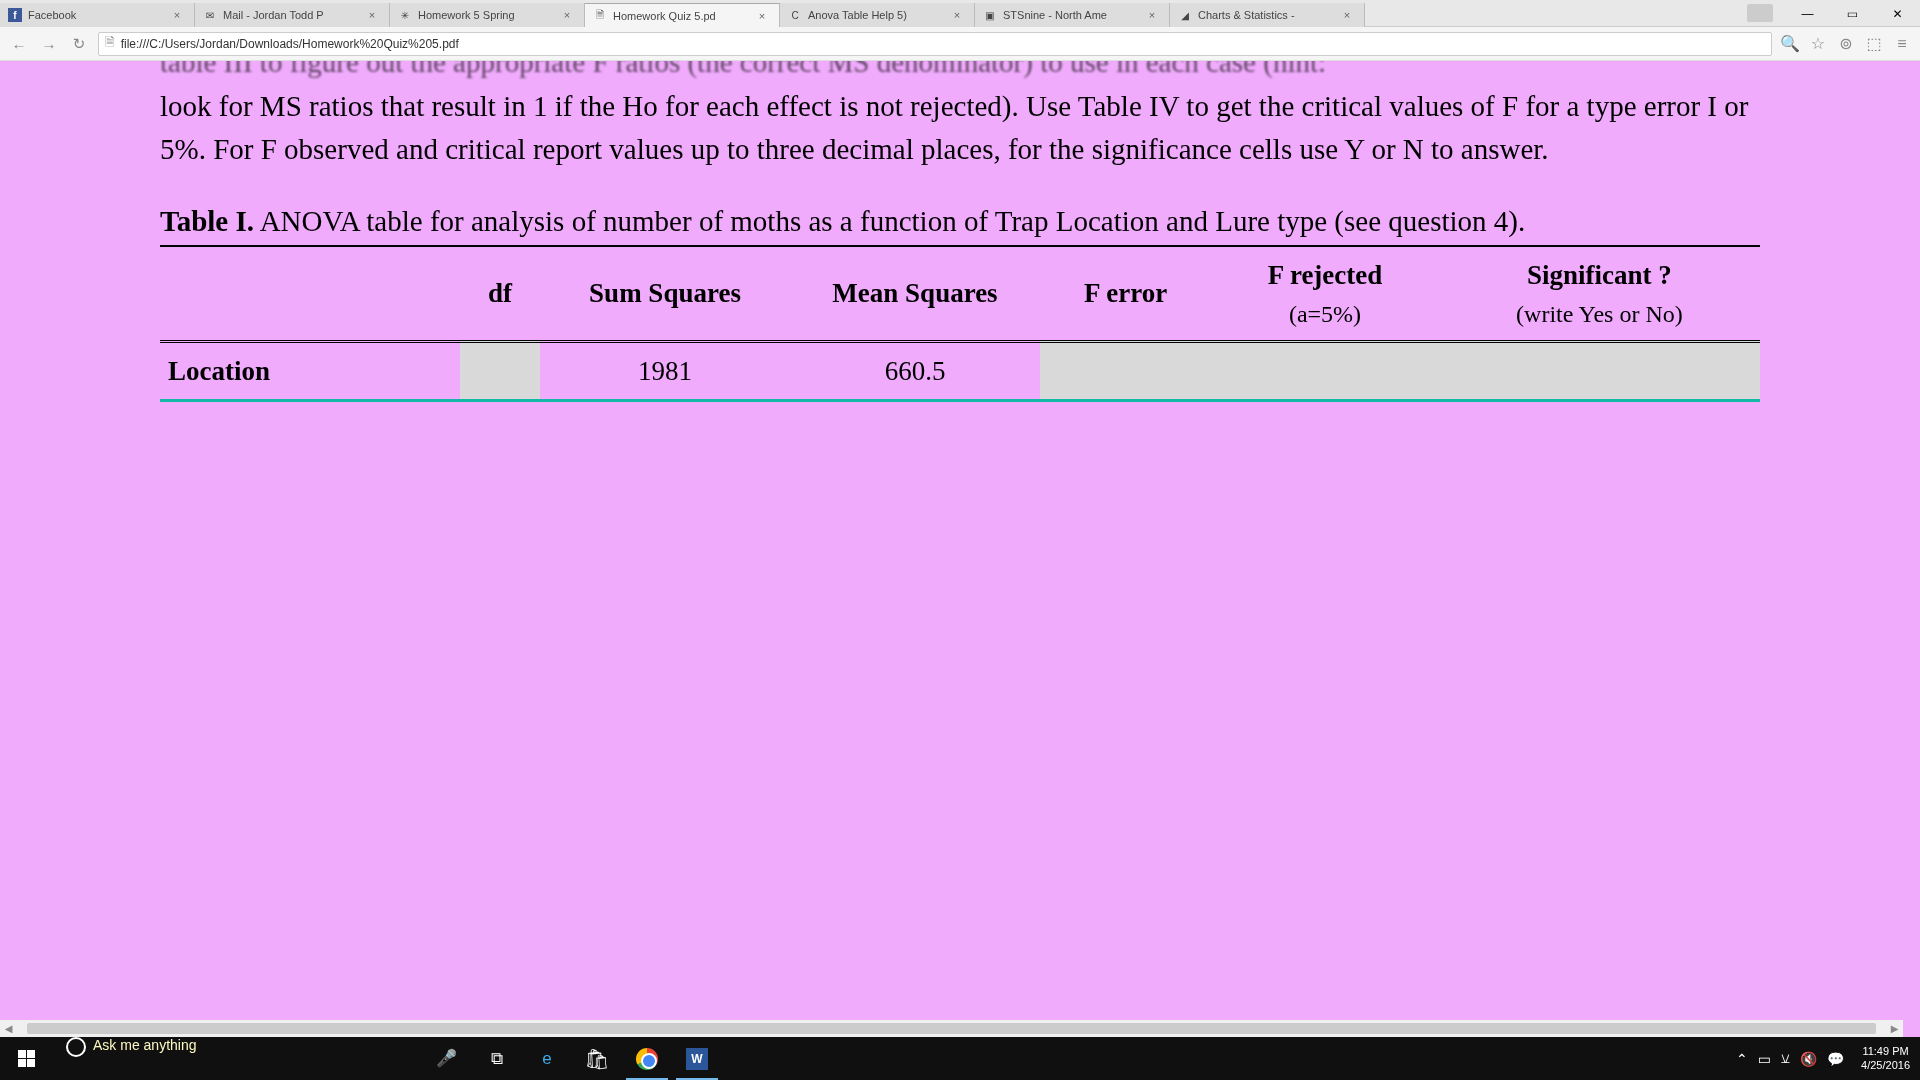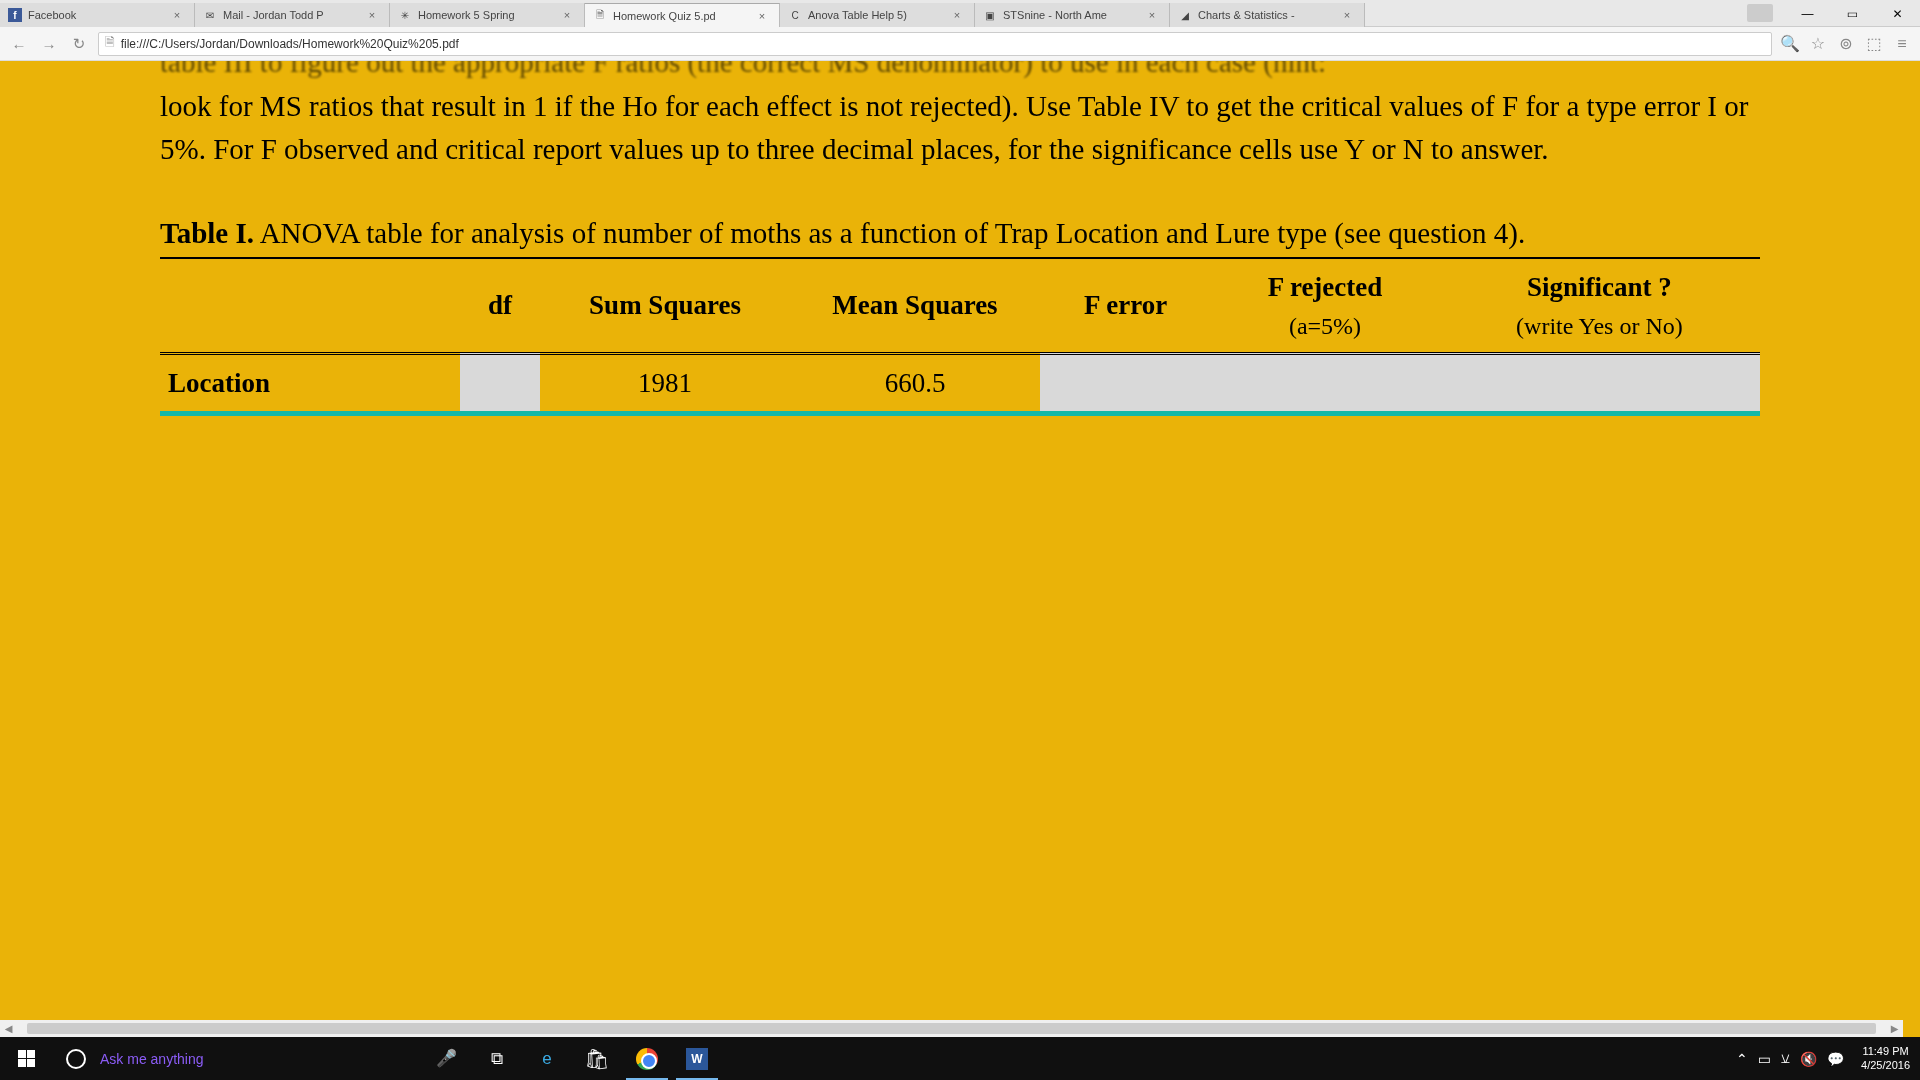--- a/index.html
+++ b/index.html
@@ -12,44 +12,44 @@
 .tab-title{white-space:nowrap;overflow:hidden;text-overflow:ellipsis;flex:1}
 .tab-close{width:14px;height:14px;margin-left:4px;display:flex;align-items:center;justify-content:center;font-size:11px;color:#666;cursor:pointer}
 .window-controls{position:absolute;right:0;top:0;display:flex;height:27px}
 .win-btn{width:45px;height:27px;display:flex;align-items:center;justify-content:center;font-size:12px;cursor:pointer}
 .addr-bar{height:34px;background:#f5f5f5;border-bottom:1px solid #ddd;display:flex;align-items:center;padding:0 8px;gap:8px}
 .nav-btn{width:22px;height:22px;display:flex;align-items:center;justify-content:center;color:#888;cursor:pointer;font-size:15px}
 .url-box{flex:1;height:24px;background:#fff;border:1px solid #ccc;border-radius:2px;display:flex;align-items:center;padding:0 6px;font-size:12px;color:#333}
 .url-icon{margin-right:6px;color:#888}
 .addr-right{display:flex;align-items:center;gap:8px;color:#888}
 .addr-icon{width:20px;height:20px;display:flex;align-items:center;justify-content:center;cursor:pointer}
-.content{height:calc(100% - 27px - 34px - 43px);overflow:auto;background:#eab308;padding:0 160px}
+.content{height:calc(100% - 27px - 34px - 43px);overflow:auto;background:#f0abfc;padding:0 160px}
 .doc-text{font-family:"Times New Roman",serif;font-size:29px;line-height:1.5;color:#000}
 .truncated-line{filter:blur(1px);opacity:.6;margin-top:-20px;white-space:nowrap;overflow:hidden}
-.table-caption{margin-top:40px}
+.table-caption{margin-top:28px}
 .anova-table{width:100%;border-collapse:collapse;margin-top:2px;font-family:"Times New Roman",serif;font-size:27px}
 .anova-table th{font-weight:bold;text-align:center;padding:8px 6px;border-top:2px solid #000}
 .anova-table thead tr th{border-bottom:3px double #000}
 .anova-table th .sub{font-size:24px;font-weight:normal;display:block}
-.anova-table td{text-align:center;padding:8px 6px;border-bottom:5px solid #14b8a6}
+.anova-table td{text-align:center;padding:8px 6px;border-bottom:3px solid #14b8a6}
 .anova-table td:first-child{text-align:left;font-weight:bold;padding-left:8px}
 .shaded{background:#d9d9d9}
 .col-source{width:300px}
 .col-df{width:80px}
 .col-ss{width:250px}
 .col-ms{width:250px}
 .scroll-h{position:absolute;bottom:43px;left:0;right:17px;height:17px;background:#f0f0f0;display:flex;align-items:center}
 .scroll-arrow{width:17px;height:17px;display:flex;align-items:center;justify-content:center;font-size:10px;color:#888;cursor:pointer}
 .scroll-track{flex:1;height:17px;position:relative}
 .scroll-thumb{position:absolute;left:10px;right:10px;top:3px;height:11px;background:#ccc;border-radius:2px}
 .taskbar{position:absolute;bottom:0;left:0;right:0;height:43px;background:#101010;display:flex;align-items:center;color:#fff}
 .start-btn{width:52px;height:43px;display:flex;align-items:center;justify-content:center;cursor:pointer}
 .win-logo{display:grid;grid-template-columns:8px 8px;grid-template-rows:8px 8px;gap:1px}
 .win-logo span{background:#fff}
-.search-box{width:370px;height:43px;display:flex;align-items:center;padding:0 14px;color:#8b5cf6;font-size:14px;gap:14px}
+.search-box{width:370px;height:43px;display:flex;align-items:flex-start;padding:0 14px;color:#fef9c3;font-size:14px;gap:7px}
 .cortana{width:20px;height:20px;border:2px solid #fff;border-radius:50%}
 .task-icons{display:flex;height:43px}
 .task-icon{width:50px;height:43px;display:flex;align-items:center;justify-content:center;font-size:17px;cursor:pointer;position:relative}
 .task-icon.active::after{content:"";position:absolute;bottom:0;left:4px;right:4px;height:2px;background:#76b9ed}
 .tray{margin-left:auto;display:flex;align-items:center;height:43px;padding-right:4px;gap:10px;font-size:12px}
 .tray-icon{cursor:pointer;font-size:14px}
 .tray-clock{text-align:center;font-size:11px;line-height:1.2;padding:0 6px}
 .fb-icon{background:#3b5998;color:#fff;width:14px;height:14px;font-weight:bold;display:flex;align-items:center;justify-content:center;font-size:10px}
 .doc-icon{color:#888}
 .edge-icon{color:#3babe4}

